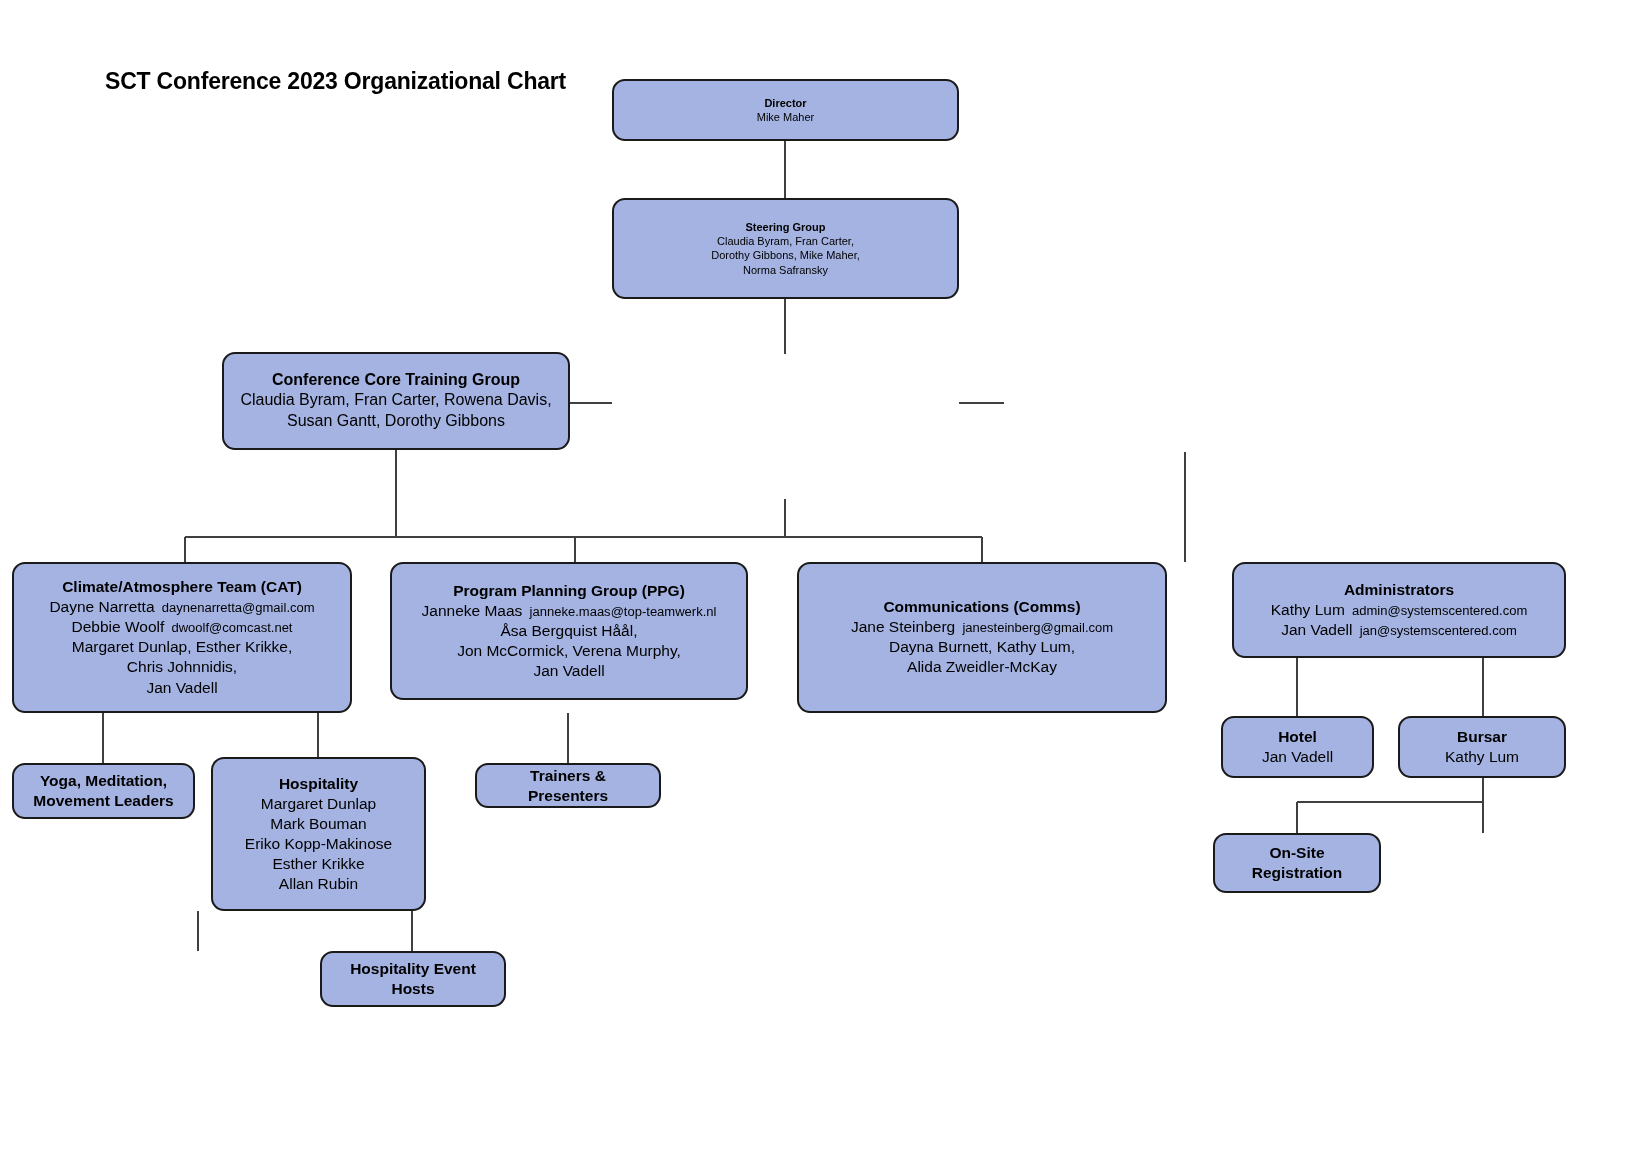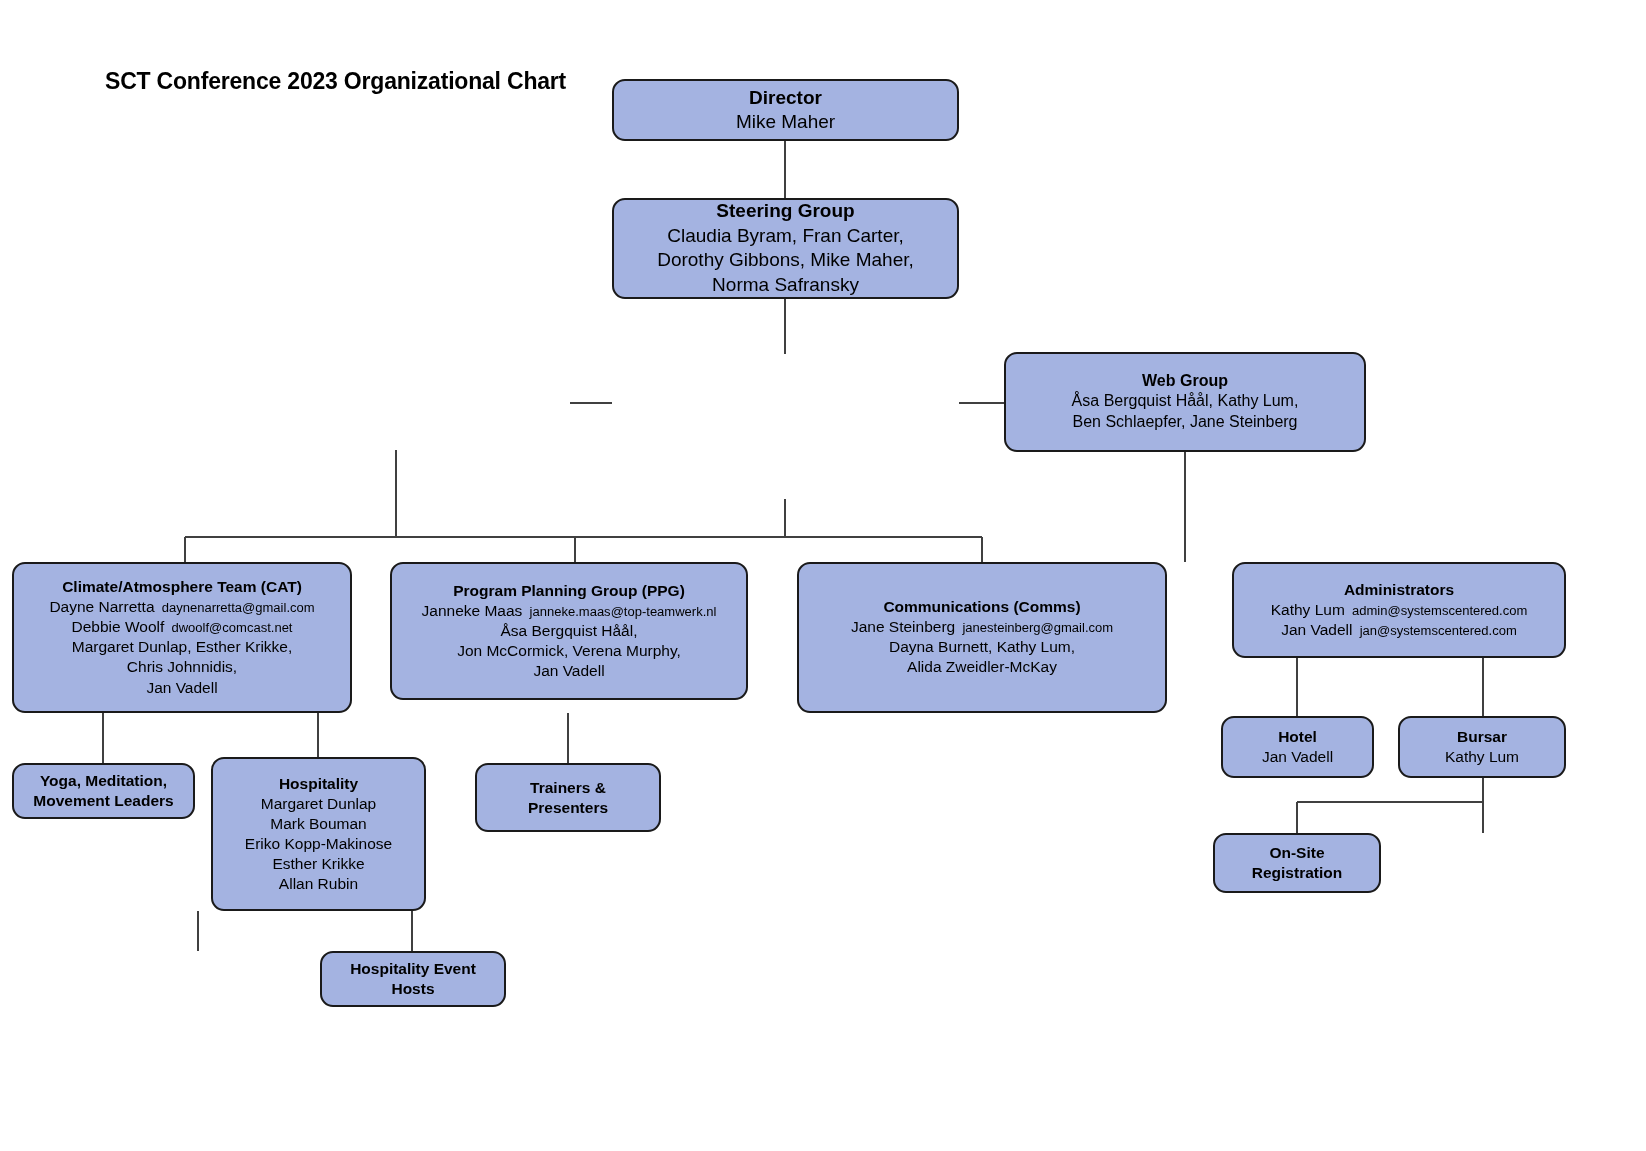--- a/index.html
+++ b/index.html
@@ -53,21 +53,21 @@
     white-space: pre-line;
   }
   .node .bdy {
     font-weight: normal;
     line-height: 1.30;
     white-space: pre-line;
   }
   .node .bdy .eml {
     font-size: 0.84em;
   }
-  .f19 .hdr, .f19 .bdy { font-size: 19px; }
+  .f19 .hdr, .f19 .bdy { font-size: 11px; }
   .f18 .hdr, .f18 .bdy { font-size: 16px; }
   .f17 .hdr, .f17 .bdy { font-size: 15.5px; }
 </style>
 </head>
 <body>
 
 <div id="chart-root">
 
   <div class="title">SCT Conference 2023 Organizational Chart</div>
 
@@ -120,27 +120,27 @@
     <div class="bdy">Mike Maher</div>
   </div>
 
   <div class="node f19" style="left:612px; top:198px; width:347px; height:101px;">
     <div class="hdr">Steering Group</div>
     <div class="bdy">Claudia Byram, Fran Carter,
 Dorothy Gibbons, Mike Maher,
 Norma Safransky</div>
   </div>
 
-
-
-  <div class="node f18" style="left:1004px; top:352px; width:362px; height:100px;">
-    <div class="hdr">Web Group</div>
-    <div class="bdy">Åsa Bergquist Håål, Kathy Lum,
-Ben Schlaepfer, Jane Steinberg</div>
-  </div>
+  <div class="node f18" style="left:222px; top:352px; width:348px; height:98px;">
+    <div class="hdr">Conference Core Training Group</div>
+    <div class="bdy">Claudia Byram, Fran Carter, Rowena Davis,
+Susan Gantt, Dorothy Gibbons</div>
+  </div>
+
+
 
   <div class="node f17" style="left:12px; top:562px; width:340px; height:151px;">
     <div class="hdr">Climate/Atmosphere Team (CAT)</div>
     <div class="bdy"><div><span>Dayne Narretta</span><span class="eml">&nbsp;&nbsp;daynenarretta@gmail.com</span></div><div><span>Debbie Woolf</span><span class="eml">&nbsp;&nbsp;dwoolf@comcast.net</span></div><div><span>Margaret Dunlap, Esther Krikke,</span></div><div><span>Chris Johnnidis,</span></div><div><span>Jan Vadell</span></div></div>
   </div>
 
   <div class="node f17" style="left:390px; top:562px; width:358px; height:138px;">
     <div class="hdr">Program Planning Group (PPG)</div>
     <div class="bdy"><div><span>Janneke Maas</span><span class="eml">&nbsp;&nbsp;janneke.maas@top-teamwerk.nl</span></div><div><span>Åsa Bergquist Håål,</span></div><div><span>Jon McCormick, Verena Murphy,</span></div><div><span>Jan Vadell</span></div></div>
   </div>
@@ -162,21 +162,21 @@
 
   <div class="node f17" style="left:211px; top:757px; width:215px; height:154px;">
     <div class="hdr">Hospitality</div>
     <div class="bdy">Margaret Dunlap
 Mark Bouman
 Eriko Kopp-Makinose
 Esther Krikke
 Allan Rubin</div>
   </div>
 
-  <div class="node f17" style="left:475px; top:763px; width:186px; height:69px;">
+  <div class="node f17" style="left:475px; top:763px; width:186px; height:45px;">
     <div class="hdr">Trainers &amp;
 Presenters</div>
   </div>
 
   <div class="node f17" style="left:1221px; top:716px; width:153px; height:62px;">
     <div class="hdr">Hotel</div>
     <div class="bdy">Jan Vadell</div>
   </div>
 
   <div class="node f17" style="left:1398px; top:716px; width:168px; height:62px;">

